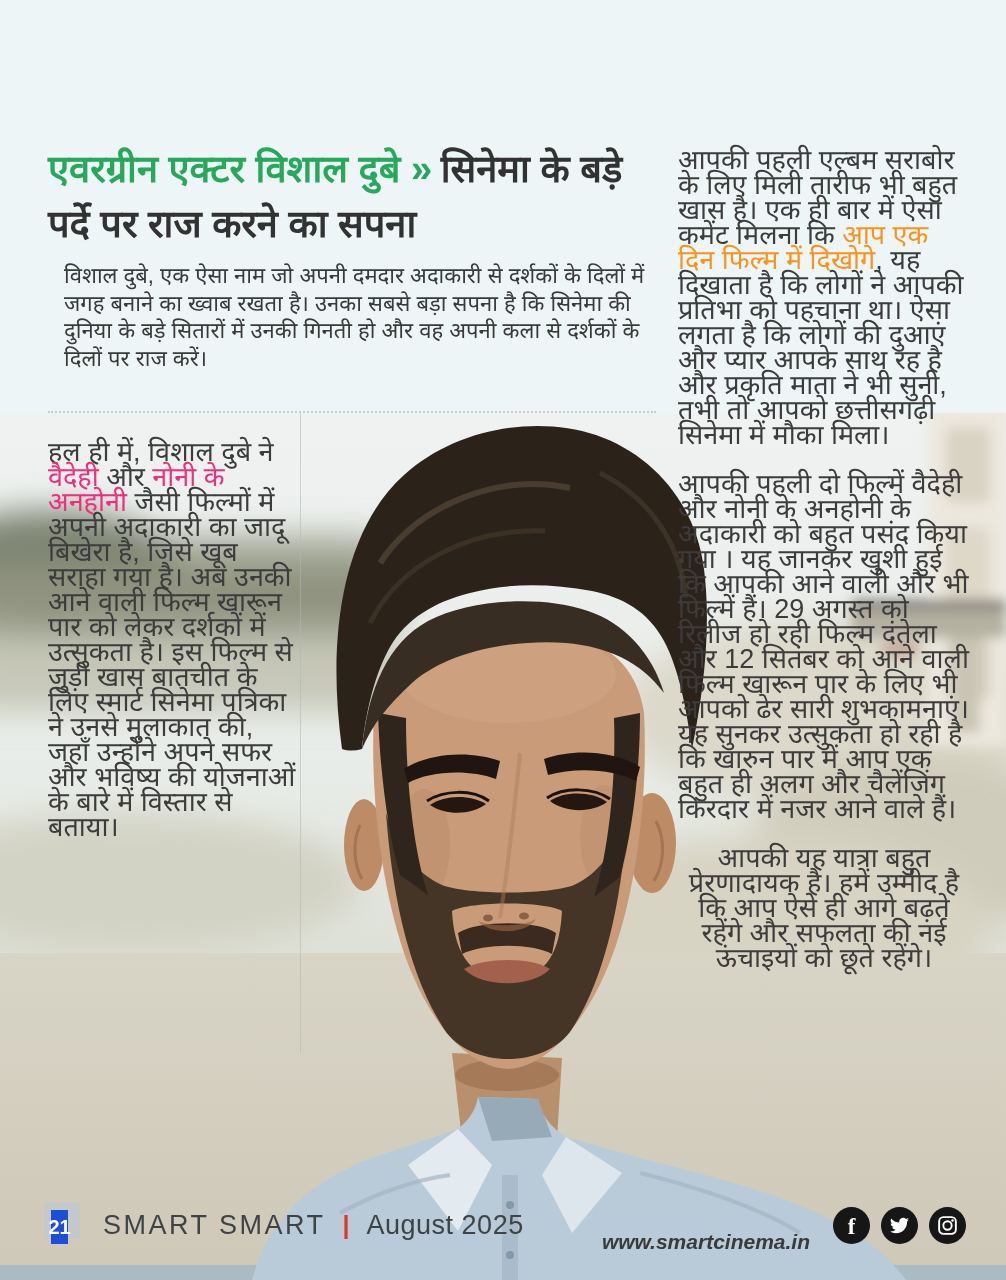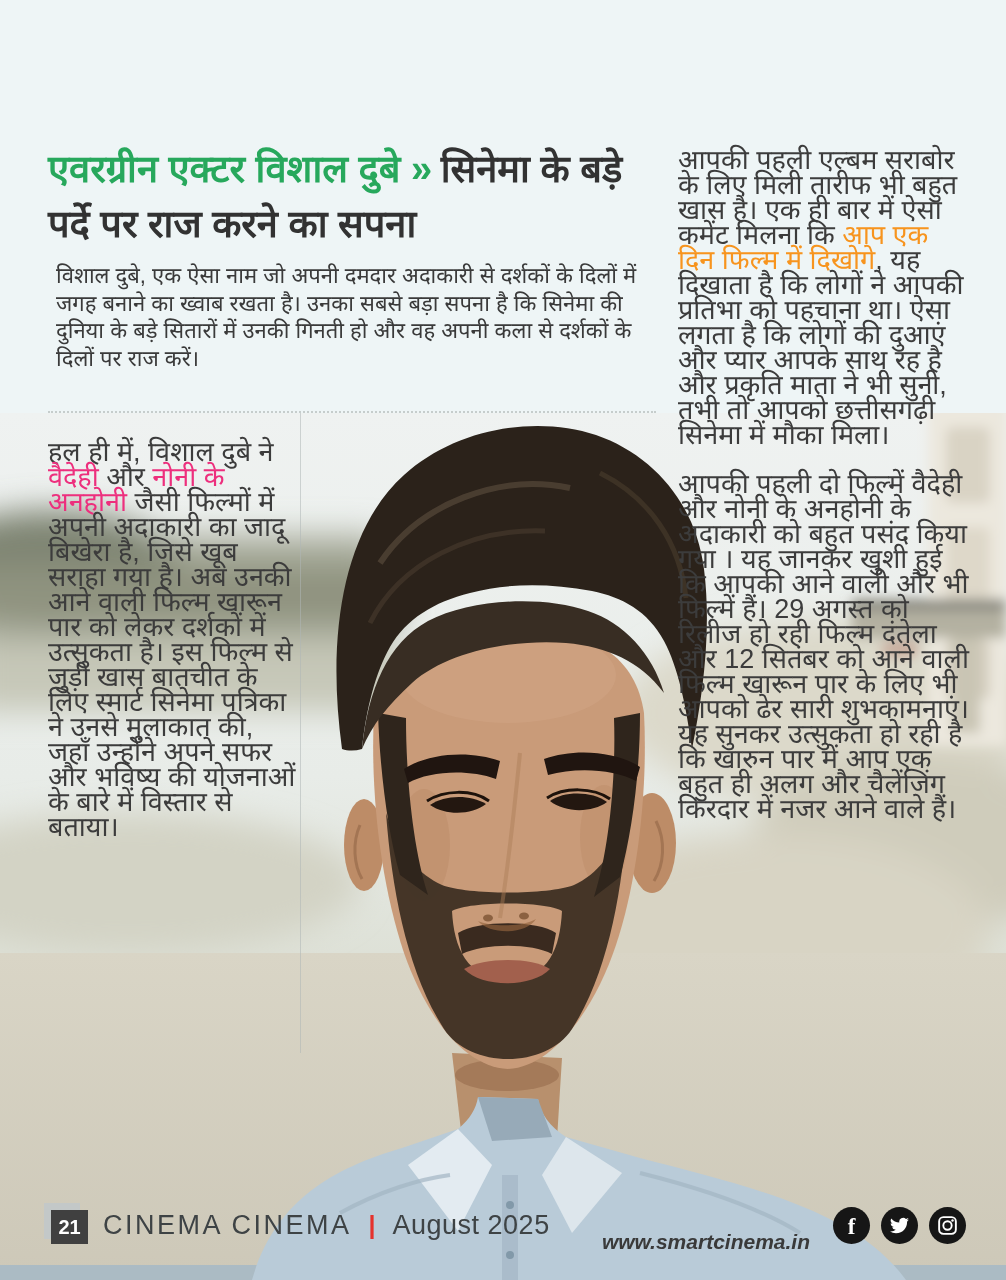--- a/index.html
+++ b/index.html
@@ -22,41 +22,41 @@
   .photo-wrap svg{display:block;width:100%;height:100%;}
   
   .headline{
     position:absolute;left:48px;top:142px;width:625px;margin:0;
     font-size:38px;line-height:55px;font-weight:700;color:#323232;
   }
   .headline .green{color:var(--headline-green);}
   .headline .chev{color:var(--headline-green);letter-spacing:-2px;}
   
   .intro{
-    position:absolute;left:56px;top:262px;width:618px;margin:0;
+    position:absolute;left:64px;top:262px;width:618px;margin:0;
     font-size:22px;line-height:27.5px;color:#3a3a3a;
   }
   
   .rule-h{position:absolute;left:48px;top:411px;width:608px;height:0;border-top:2px dotted #c6cdcc;}
   .rule-v{position:absolute;left:300px;top:413px;width:0;height:640px;border-left:1px solid rgba(175,182,182,.55);}
   
   .col{position:absolute;font-size:27px;line-height:25px;color:#3c3c3c;}
   .col p{margin:0 0 24px 0;}
   .col-left{left:48px;top:428px;width:250px;margin-top:12px;}
   .col-right{left:678px;top:148px;width:292px;}
   .col-right .centered{text-align:center;margin-top:4px;}
   .pink{color:var(--film-title-pink);}
   .orange{color:var(--quote-orange);}
   
   .footer{position:absolute;left:0;top:1196px;width:1006px;height:58px;}
   .footer-left{position:absolute;left:44px;top:0;height:58px;display:flex;align-items:center;gap:15px;}
   .page-badge{position:relative;width:44px;height:44px;flex:0 0 auto;}
   .badge-back{position:absolute;left:0;top:0;width:36px;height:36px;background:#c3c8c8;}
   .badge-front{
-    position:absolute;left:7px;top:7px;width:37px;height:34px;background:#404040;
+    position:absolute;left:7px;top:7px;width:17px;height:34px;background:#1d4ed8;
     color:#ffffff;font-size:20px;font-weight:700;display:flex;align-items:center;justify-content:center;
   }
   .footer-title{font-size:27px;letter-spacing:2.5px;color:#3e4345;white-space:nowrap;}
   .footer-divider{color:var(--footer-divider-red);font-size:25px;font-weight:700;margin:0 2px;}
   .footer-date{font-size:27px;color:#3e4345;letter-spacing:.5px;white-space:nowrap;}
   .footer-right{position:absolute;right:40px;top:0;height:58px;display:flex;align-items:center;gap:11px;}
   .website{font-style:italic;font-size:21px;font-weight:600;color:#3a3a3a;margin-right:12px;white-space:nowrap;margin-top:33px;}
   .social{
     width:37px;height:37px;border-radius:50%;background:#161616;color:#ffffff;
     display:flex;align-items:center;justify-content:center;flex:0 0 auto;
@@ -181,29 +181,30 @@
   <div class="rule-h"></div>
   <div class="rule-v"></div>
 
   <div class="col col-left">
     <p><span>हल ही में, विशाल दुबे ने </span><span class="pink">वैदेही</span><span> और </span><span class="pink">नोनी के अनहोनी</span><span> जैसी फिल्मों में अपनी अदाकारी का जादू बिखेरा है, जिसे खूब सराहा गया है। अब उनकी आने वाली फिल्म खारून पार को लेकर दर्शकों में उत्सुकता है। इस फिल्म से जुड़ी खास बातचीत के लिए स्मार्ट सिनेमा पत्रिका ने उनसे मुलाकात की, जहाँ उन्होंने अपने सफर और भविष्य की योजनाओं के बारे में विस्तार से बताया।</span></p>
   </div>
 
   <div class="col col-right">
     <p><span>आपकी पहली एल्बम सराबोर के लिए मिली तारीफ भी बहुत खास है। एक ही बार में ऐसा कमेंट मिलना कि </span><span class="orange">आप एक दिन फिल्म में दिखोगे</span><span>, यह दिखाता है कि लोगों ने आपकी प्रतिभा को पहचाना था। ऐसा लगता है कि लोगों की दुआएं और प्यार आपके साथ रह है और प्रकृति माता ने भी सुनी, तभी तो आपको छत्तीसगढ़ी सिनेमा में मौका मिला।</span></p>
     <p>आपकी पहली दो फिल्में वैदेही और नोनी के अनहोनी के अदाकारी को बहुत पसंद किया गया । यह जानकर खुशी हुई कि आपकी आने वाली और भी फिल्में हैं। 29 अगस्त को रिलीज हो रही फिल्म दंतेला और 12 सितंबर को आने वाली फिल्म खारून पार के लिए भी आपको ढेर सारी शुभकामनाएं। यह सुनकर उत्सुकता हो रही है कि खारुन पार में आप एक बहुत ही अलग और चैलेंजिंग किरदार में नजर आने वाले हैं।</p>
+    <p class="centered">आपकी यह यात्रा बहुत प्रेरणादायक है। हमें उम्मीद है कि आप ऐसे ही आगे बढ़ते रहेंगे और सफलता की नई ऊंचाइयों को छूते रहेंगे।</p>
   </div>
 
   <div class="footer">
     <div class="footer-left">
       <div class="page-badge">
         <div class="badge-back"></div>
         <div class="badge-front">21</div>
       </div>
-      <span class="footer-title">CINEMA CINEMA</span>
+      <span class="footer-title">SMART SMART</span>
       <span class="footer-divider">|</span>
       <span class="footer-date">August 2025</span>
     </div>
     <div class="footer-right">
       <span class="website">www.smartcinema.in</span>
       <span class="social">
           <span class="fb">f</span>
         </span>
       <span class="social">
         <svg width="19" height="19" viewBox="0 0 24 24" aria-hidden="true">

